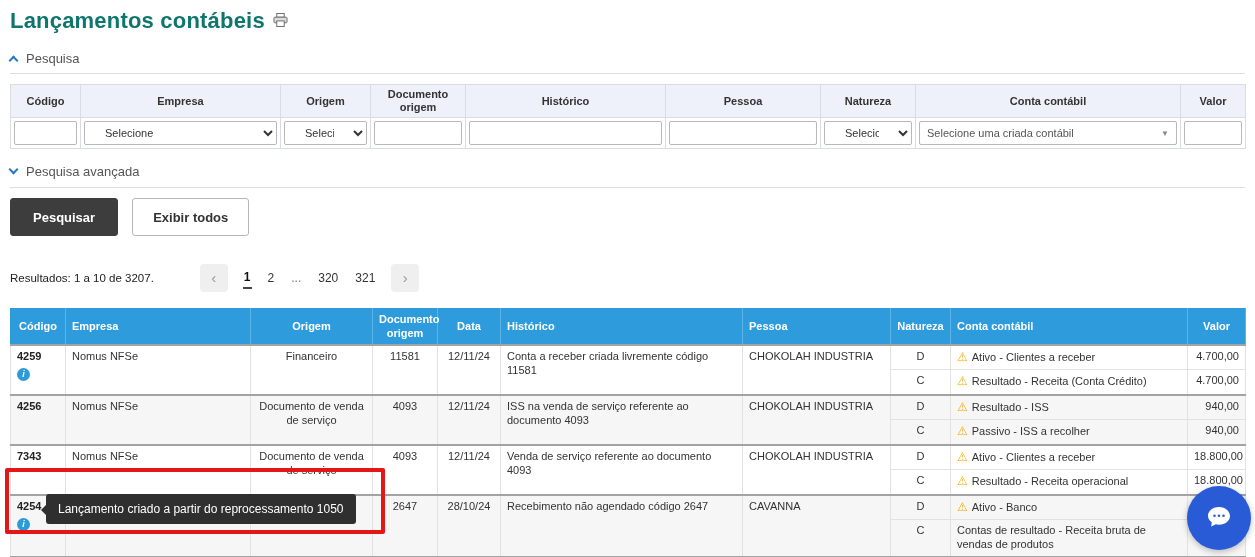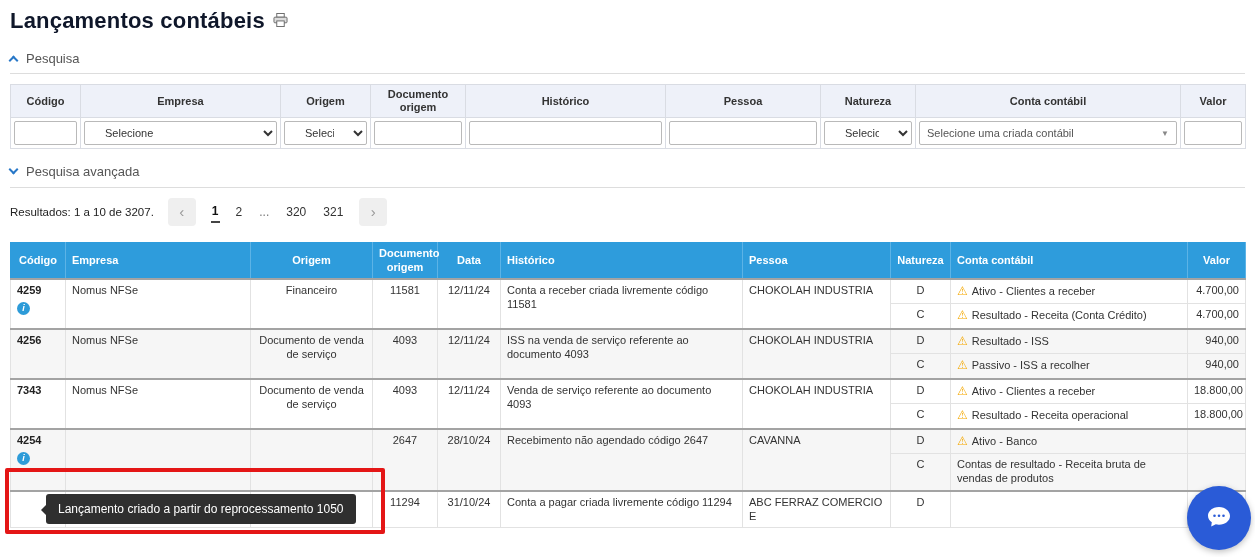--- a/index.html
+++ b/index.html
@@ -5,21 +5,21 @@
   * { box-sizing: border-box; }
   html,body { margin:0; padding:0; }
   body {
     width:1255px; height:557px; overflow:hidden; position:relative;
     background:#fff; font-family:"Liberation Sans", sans-serif; color:#333;
   }
   .page { padding:8px 10px 0; }
 
   
   .page-header { display:flex; align-items:center; gap:8px; margin-bottom:16px; }
-  .page-header h1 { margin:0; font-size:22px; font-weight:700; color:#0f172a; letter-spacing:.2px; }
+  .page-header h1 { margin:0; font-size:22px; font-weight:700; color:#0f766e; letter-spacing:.2px; }
   .printer-btn { background:none; border:none; padding:0; cursor:pointer; display:flex; align-items:center; }
 
   
   .section-toggle { display:flex; align-items:center; height:16px; cursor:pointer; }
   .chev { display:inline-block; width:7px; height:7px; border-right:2px solid #2878c8; border-bottom:2px solid #2878c8; }
   .chev.up { transform:rotate(-135deg); margin-top:4px; }
   .chev.down { transform:rotate(45deg); margin-bottom:3px; }
   .section-label { font-size:13px; font-weight:400; color:#555; margin-left:9px; }
   .hr { border-top:1px solid #ddd; margin:7px 0 10px; }
 
@@ -46,21 +46,21 @@
   .btn-dark {
     background:#3d3d3d; color:#fff; font-weight:700; font-size:13px; height:38px; padding:0 22px;
     border:1px solid #3d3d3d; border-radius:3px; cursor:pointer; font-family:inherit;
   }
   .btn-light {
     background:#fff; color:#333; font-weight:700; font-size:13px; height:38px; padding:0 20px;
     border:1px solid #b6b6b6; border-radius:3px; cursor:pointer; margin-left:14px; font-family:inherit;
   }
 
   
-  .results-bar { display:flex; align-items:center; margin-bottom:16px; }
+  .results-bar { display:flex; align-items:center; margin-bottom:16px;gap:32px; }
   .results-text { font-size:11.5px; color:#222; }
   .pagination { display:flex; align-items:center; gap:15px; margin-left:14px; }
   .page-nav {
     width:28px; height:28px; background:#efefef; border:none; border-radius:4px;
     color:#999; font-size:15px; cursor:pointer; line-height:28px; padding:0;
   }
   .pg { font-size:12px; color:#333; cursor:pointer; padding:3px 1px; }
   .pg.current { font-weight:700; color:#111; border-bottom:2px solid #444; }
   .pg.ellipsis { color:#777; cursor:default; }
 
@@ -189,20 +189,24 @@
     </tr>
   </tbody>
     </table>
 
   <div class="section-toggle" style="margin-bottom:8px">
     <span class="chev down"></span>
     <span class="section-label">Pesquisa avançada</span>
   </div>
   <div class="hr" style="margin-top:0"></div>
 
+  <div class="actions">
+    <button class="btn-dark">Pesquisar</button>
+    <button class="btn-light">Exibir todos</button>
+  </div>
 
   <div class="results-bar">
     <span class="results-text">Resultados: 1 a 10 de 3207.</span>
     <div class="pagination">
       <button class="page-nav">‹</button>
       <span class="pg current">1</span>
       <span class="pg">2</span>
       <span class="pg ellipsis">...</span>
       <span class="pg">320</span>
       <span class="pg">321</span>

